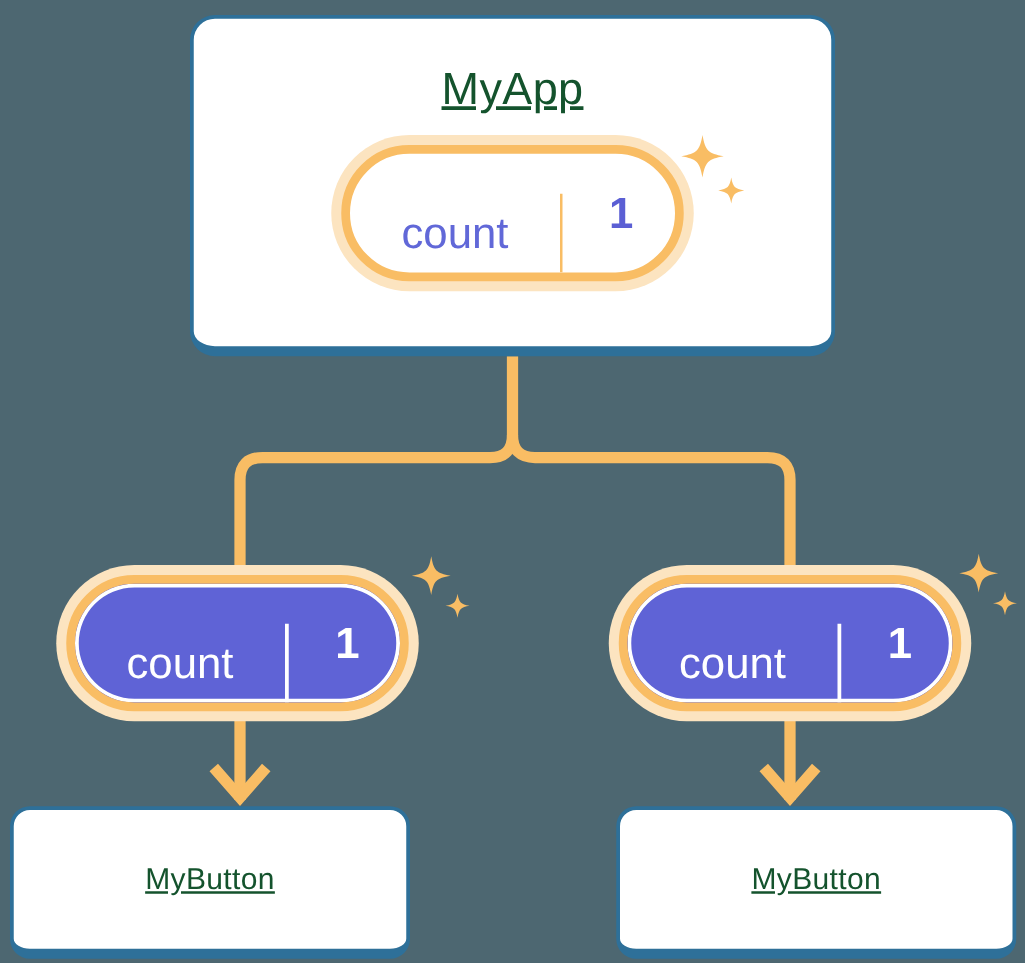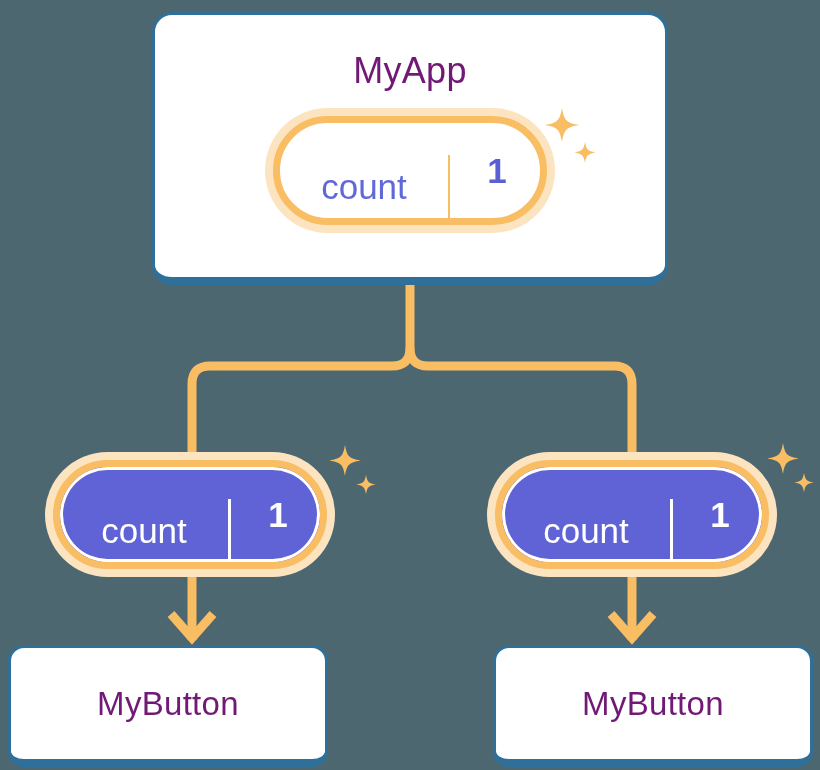--- a/index.html
+++ b/index.html
@@ -43,38 +43,39 @@
     align-items: center;
   }
   #card-myapp {
     left: 152px;
     top: 12px;
     width: 516px;
     height: 273px;
     border-radius: 20px;
   }
   .card-title {
-    color: #701a75;
+    color: #14532d;
     font-size: 36px;
     letter-spacing: 0.3px;
     line-height: 1;
     white-space: nowrap;
+    text-decoration: underline;
   }
   #card-myapp .card-title {
     margin-top: 38px;
   }
   .leaf-card {
     width: 320px;
     height: 122px;
     justify-content: center;
   }
   #card-button-left  { left: 8px;   top: 645px; }
   #card-button-right { left: 493px; top: 645px; }
   .leaf-card .card-title {
-    font-size: 33px;
+    font-size: 24px;
   }
 
   
   .pill-wrap {
     position: absolute;
     z-index: 4;
   }
   .pill-halo {
     position: absolute;
     left: 0;

